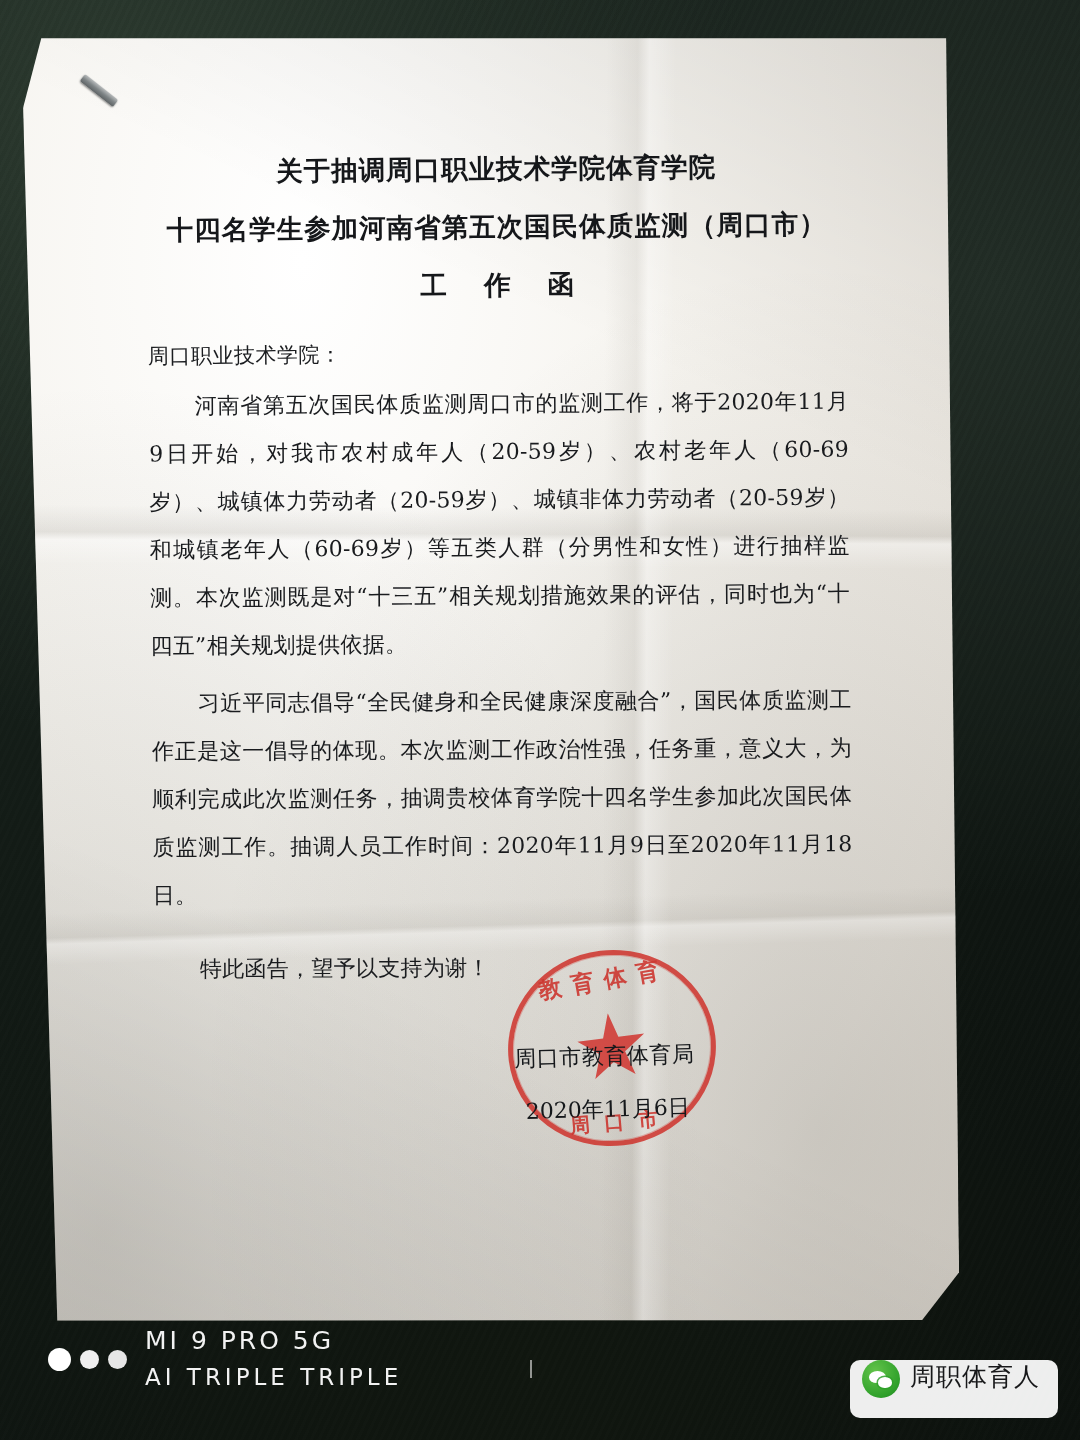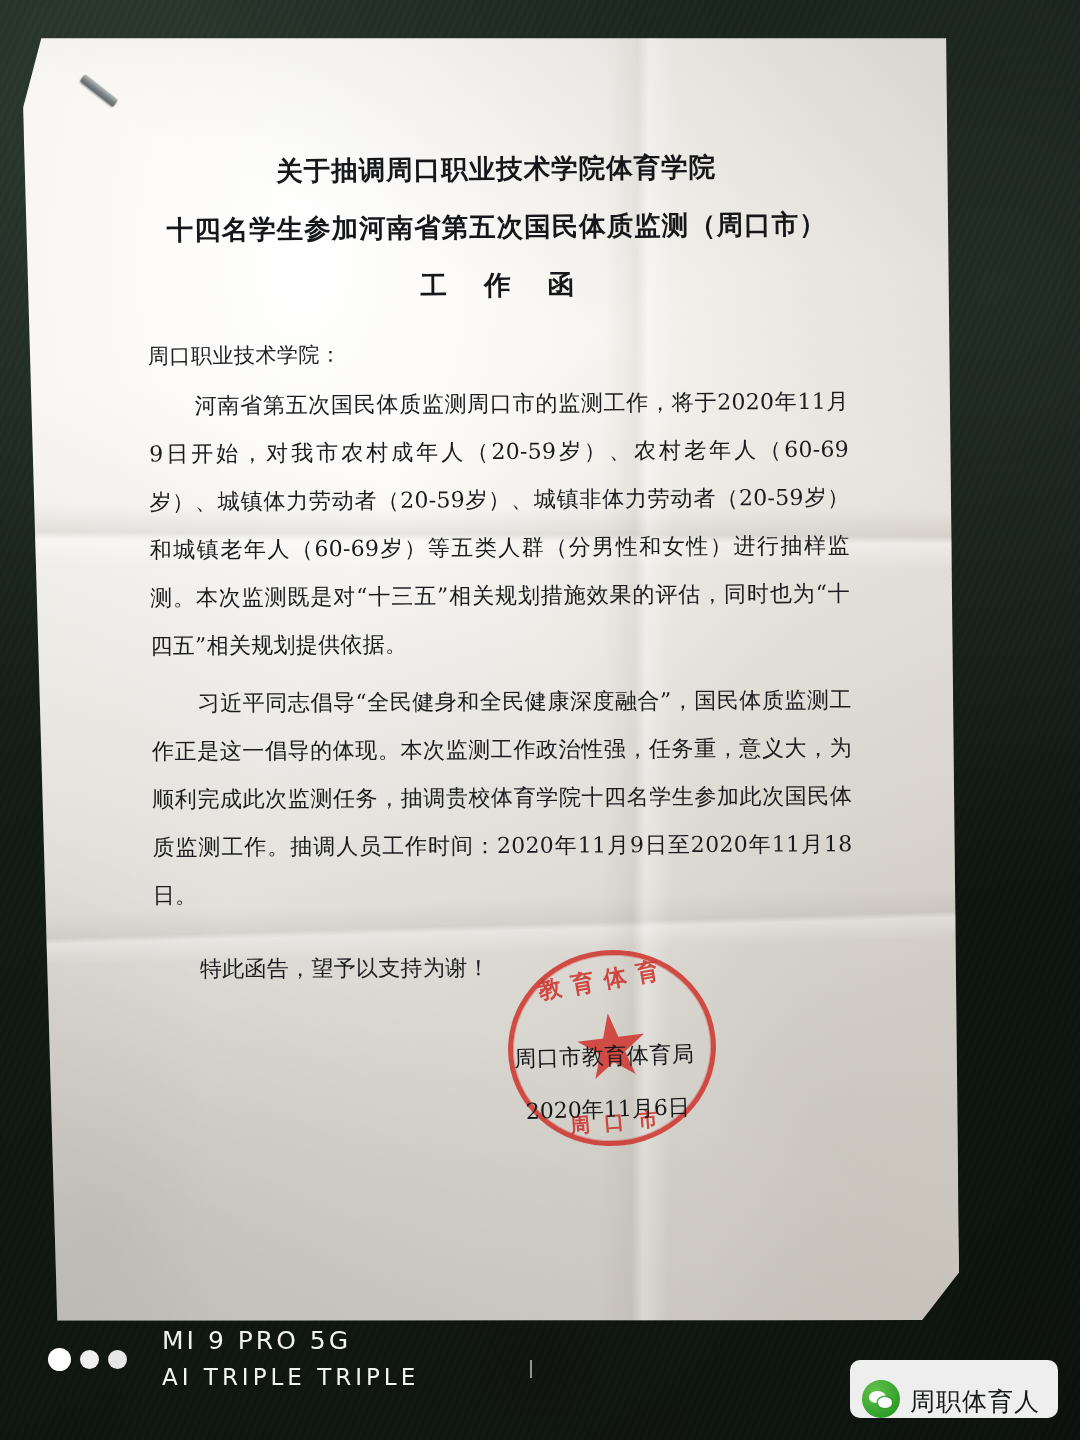--- a/index.html
+++ b/index.html
@@ -230,21 +230,21 @@
     line-height: 32px;
   }
 
   
   .cam-watermark {
     position: absolute;
     left: 48px;
     bottom: 48px;
     display: flex;
     align-items: center;
-    gap: 35px;
+    gap: 18px;
   }
   .cam-dots {
     display: flex;
     align-items: center;
     gap: 9px;
   }
   .cam-dots i {
     display: block;
     width: 23px; height: 23px;
     border-radius: 50%;
@@ -270,21 +270,21 @@
   }
 
   
   .wx-badge {
     position: absolute;
     right: 22px;
     bottom: 22px;
     height: 58px;
     padding: 0 18px 0 12px;
     display: flex;
-    align-items: flex-end;
+    align-items: flex-start;
     gap: 10px;
     background: rgba(255,255,255,.93);
     border-radius: 10px;
   }
   .wx-logo {
     width: 38px; height: 38px;
     border-radius: 50%;
     background: radial-gradient(circle at 35% 30%, #62c34a 0%, #2fa02a 70%, #1d7d1f 100%);
     position: relative;
     flex: none;

